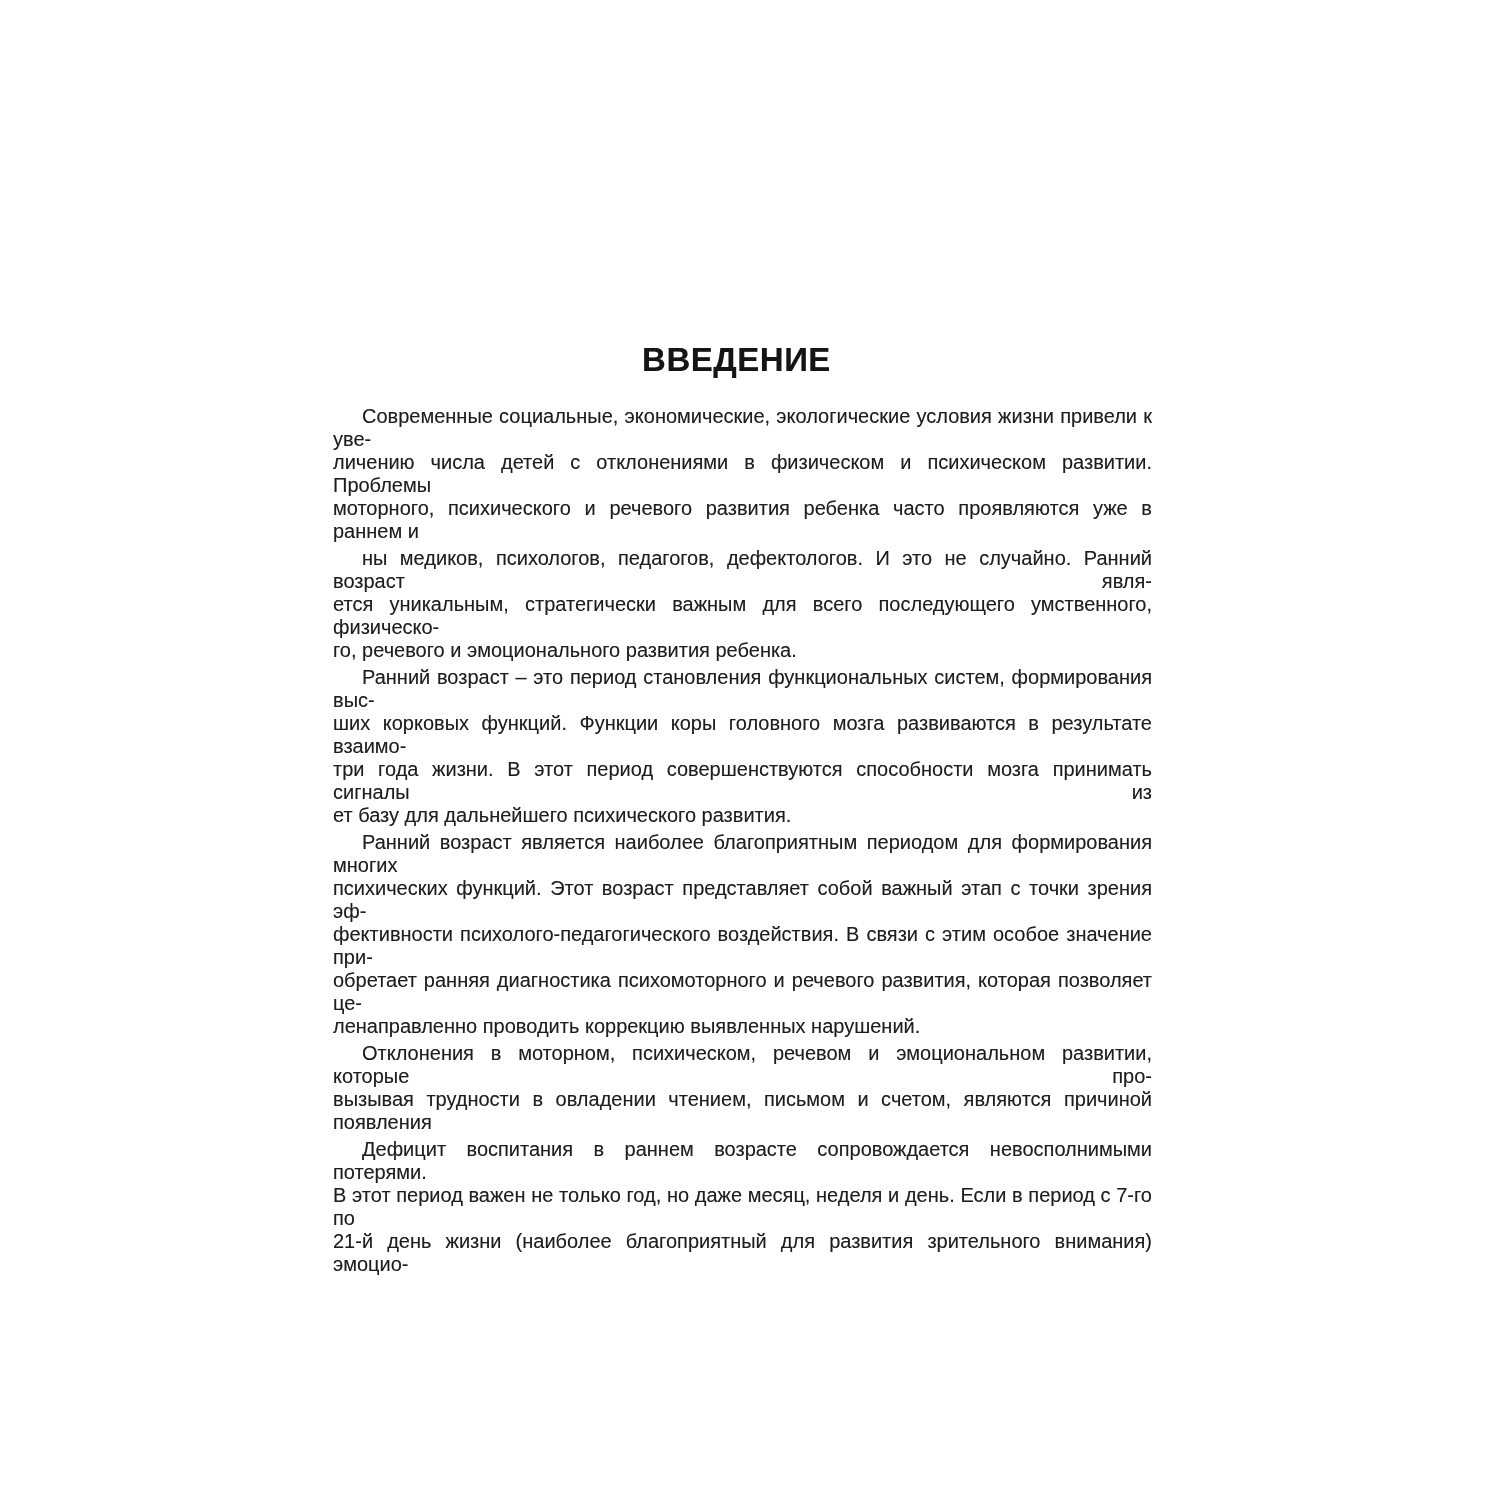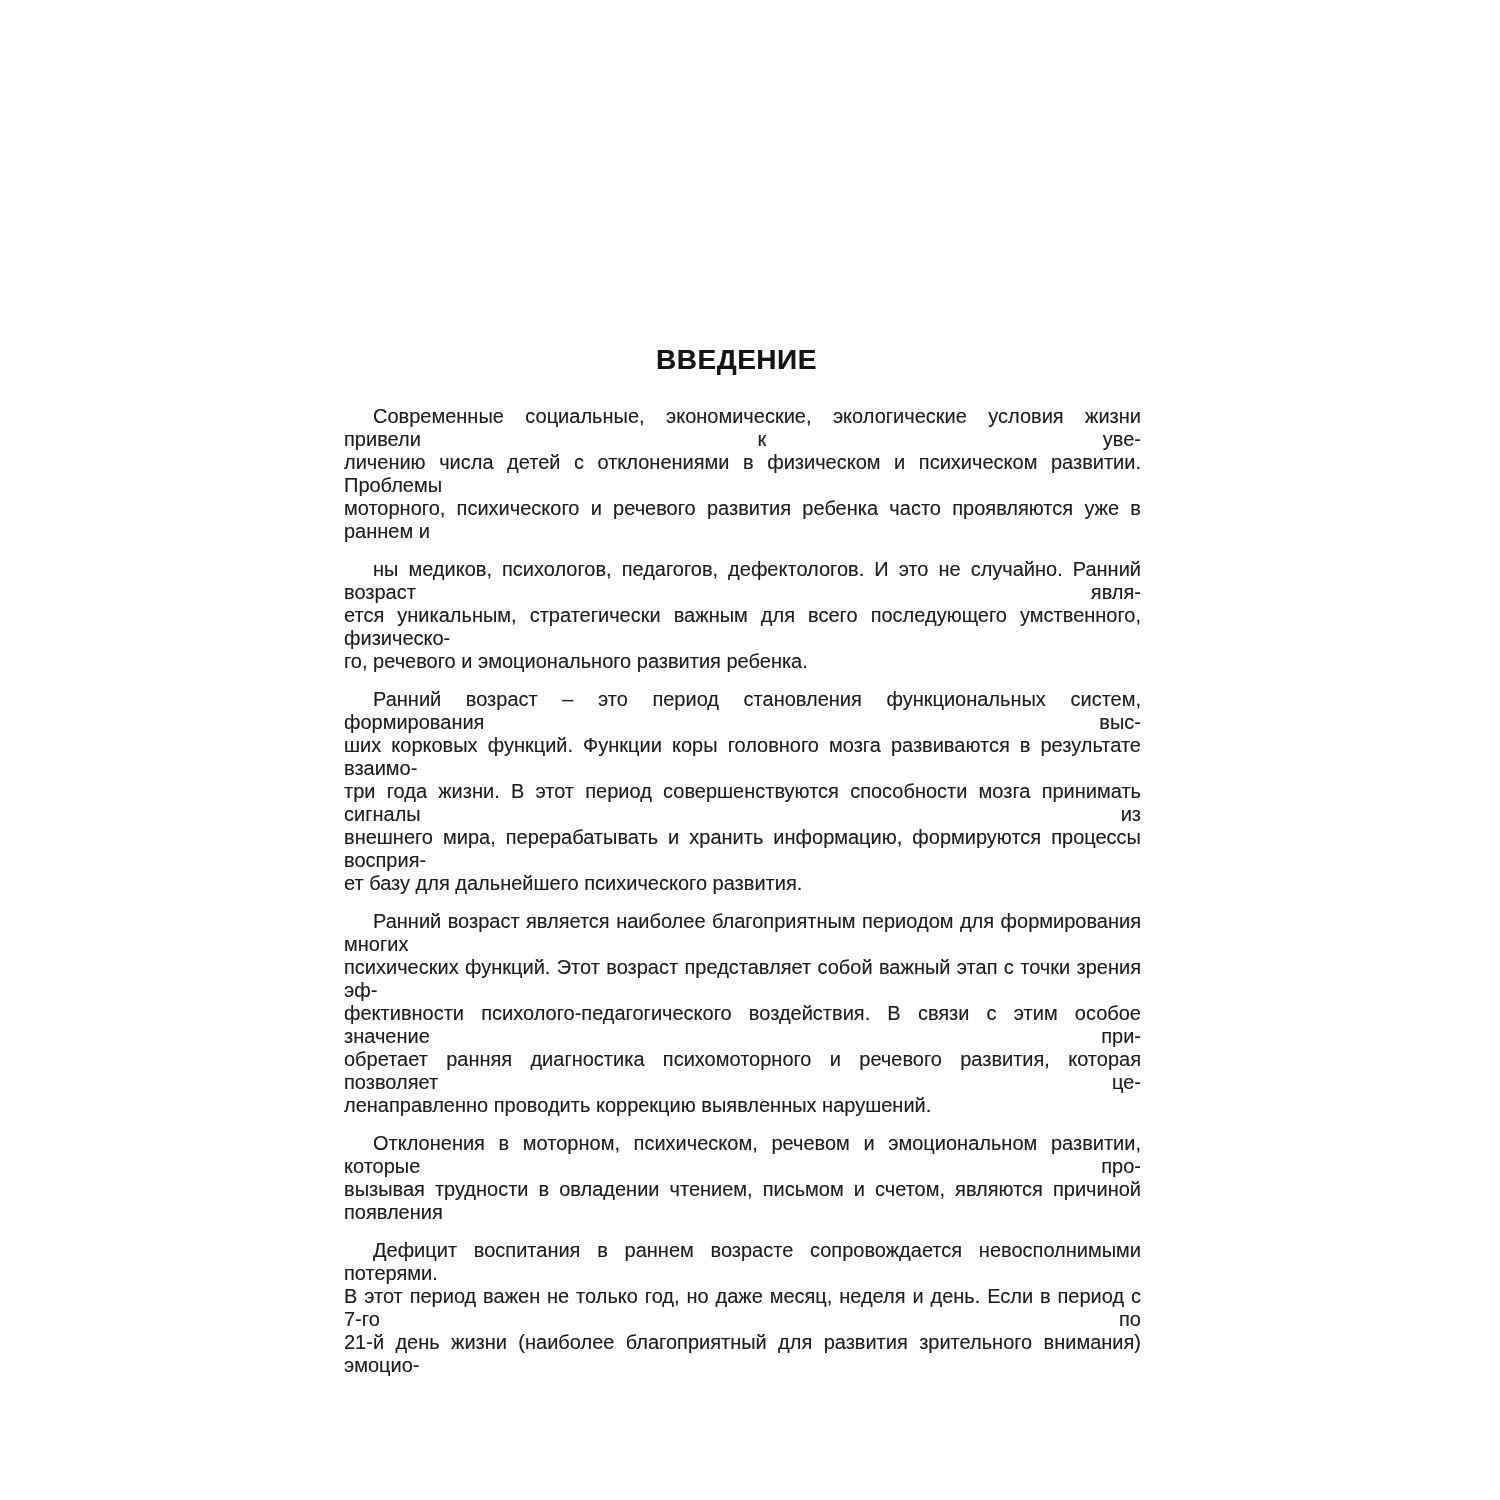--- a/index.html
+++ b/index.html
@@ -15,37 +15,37 @@
     color: #1e1e1e;
     overflow: hidden;
   }
   .page {
     position: absolute;
     left: 329px;
     top: 346px;
     width: 827px;
   }
   .doc-title {
-    font-size: 28px;
+    font-size: 33px;
     line-height: 28px;
     font-weight: bold;
     text-align: center;
     letter-spacing: 0.5px;
     margin: 0 0 31px 0;
     padding-right: 12px;
     color: #151515;
     text-shadow: 0 0 0.5px rgba(20,20,20,0.45);
   }
   .body-text {
     font-size: 20px;
     line-height: 23px;
     text-shadow: 0 0 0.5px rgba(30,30,30,0.40);
   }
   .para {
-    margin: 15px;
+    margin: 4px;
     padding: 0;
   }
   .line {
     display: block;
     text-align: justify;
     text-align-last: justify;
     white-space: normal;
   }
   .para .line:first-child {
     text-indent: 29px;
@@ -67,21 +67,20 @@
       </p>
       <p class="para">
         <span class="line">ны медиков, психологов, педагогов, дефектологов. И это не случайно. Ранний возраст явля-</span>
         <span class="line">ется уникальным, стратегически важным для всего последующего умственного, физическо-</span>
         <span class="line">го, речевого и эмоционального развития ребенка.</span>
       </p>
       <p class="para">
         <span class="line">Ранний возраст – это период становления функциональных систем, формирования выс-</span>
         <span class="line">ших корковых функций. Функции коры головного мозга развиваются в результате взаимо-</span>
         <span class="line">три года жизни. В этот период совершенствуются способности мозга принимать сигналы из</span>
-        <span class="line">внешнего мира, перерабатывать и хранить информацию, формируются процессы восприя-</span>
         <span class="line">ет базу для дальнейшего психического развития.</span>
       </p>
       <p class="para">
         <span class="line">Ранний возраст является наиболее благоприятным периодом для формирования многих</span>
         <span class="line">психических функций. Этот возраст представляет собой важный этап с точки зрения эф-</span>
         <span class="line">фективности психолого-педагогического воздействия. В связи с этим особое значение при-</span>
         <span class="line">обретает ранняя диагностика психомоторного и речевого развития, которая позволяет це-</span>
         <span class="line">ленаправленно проводить коррекцию выявленных нарушений.</span>
       </p>
       <p class="para">

